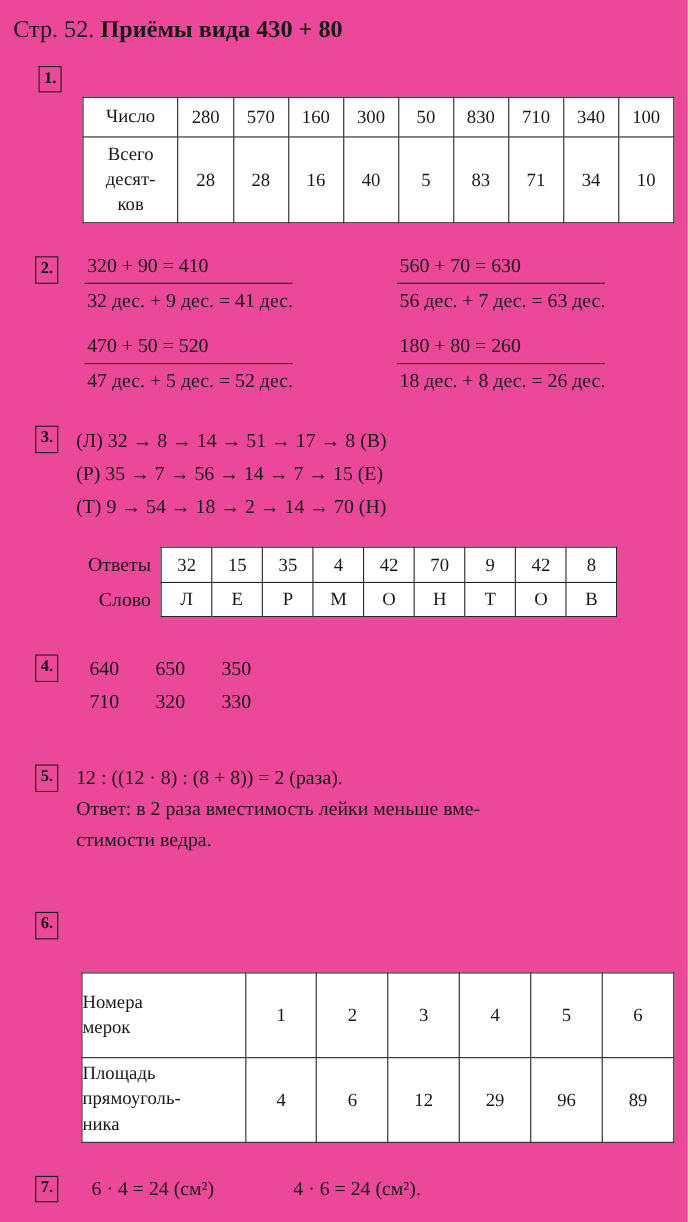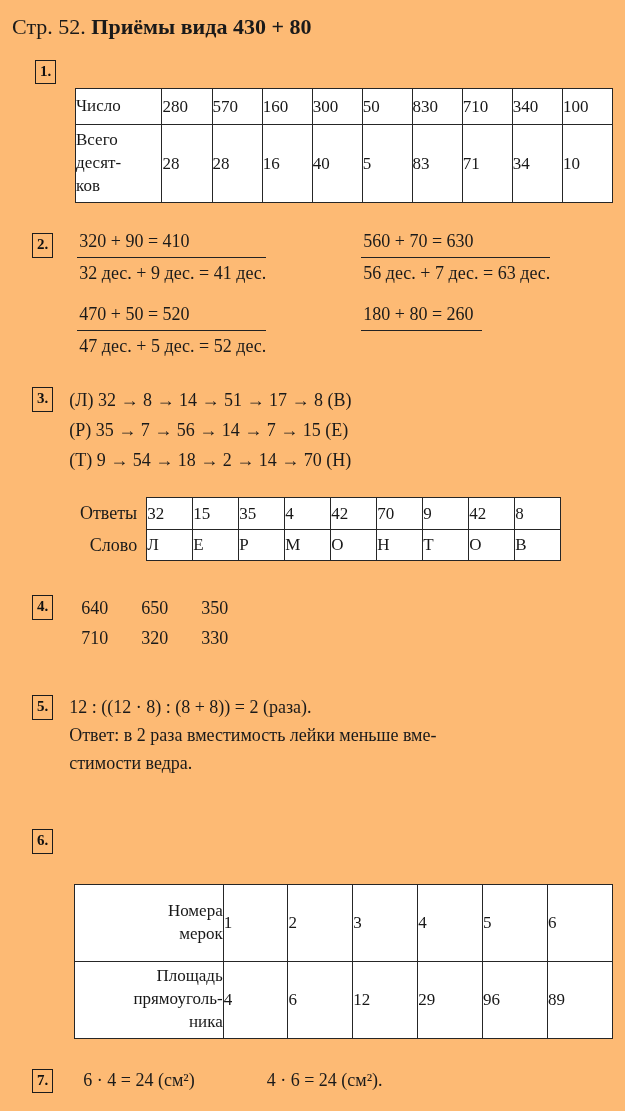--- a/index.html
+++ b/index.html
@@ -1,43 +1,43 @@
 <!DOCTYPE html>
 <html><head>
 <meta charset="utf-8">
 <style>
   * { box-sizing: border-box; }
   html, body { margin: 0; padding: 0; }
   body { background: #e3e3e0; }
 
   .page {
     width: 625px; height: 1111px; margin: 0 auto;
-    background: #fdba74; color: #1a1a1a;
+    background: #ec4899; color: #1a1a1a;
     font-family: "Liberation Serif", "DejaVu Serif", serif;
     position: relative; padding: 10px 12px 0 10px; overflow: hidden;
   }
 
   .page-title { font-size: 22px; font-weight: 400; margin: 4px 0 0 2px; }
   .page-title .bold { font-weight: 700; }
 
   .tasknum {
     display: inline-block; border: 1.6px solid #1c1c1c;
     font-weight: 700; font-size: 15px; line-height: 1.15;
     padding: 2px 4px 3px; background: transparent; color: #111;
     flex: 0 0 auto;
   }
 
   table.grid { border-collapse: collapse; background: #fff; }
   table.grid td {
-    border: 1.3px solid #262626; text-align: left;
+    border: 1.3px solid #262626; text-align: center;
     font-size: 17px; color: #181818; padding: 0;
     vertical-align: middle;
   }
   td.hdr { text-align: left; padding-left: 7px; white-space: pre-line; line-height: 1.35; }
-  td.hdr.center { text-align: right; padding-left: 0; font-family: Liberation Serif, serif; }
+  td.hdr.center { text-align: left; padding-left: 0; font-family: Liberation Serif, serif; }
 
   
   .sec1 { margin: 20px 0 0 25px; }
   .t1-table { margin: 4px 0 0 40px; }
   .t1-table td { width: 51px; height: 36px; }
   .t1-table td:first-child { width: 88px; }
   .t1-table tr:last-child td { height: 78px; }
 
   
   .sec2 { display: flex; align-items: flex-start; margin: 28px 0 0 22px; }
@@ -130,20 +130,21 @@
       <div class="frac">
         <div class="eq">560 + 70 = 630</div>
         <div class="expl">56 дес. + 7 дес. = 63 дес.</div>
       </div>
       <div class="frac">
         <div class="eq">470 + 50 = 520</div>
         <div class="expl">47 дес. + 5 дес. = 52 дес.</div>
       </div>
       <div class="frac">
         <div class="eq">180 + 80 = 260</div>
+        <div class="expl">18 дес. + 8 дес. = 26 дес.</div>
       </div>
     </div>
   </section>
 
   <section class="sec3">
     <div class="tasknum">3.</div>
     <div class="chains">
       <div>(Л) 32 → 8 → 14 → 51 → 17 → 8 (В)</div>
       <div>(Р) 35 → 7 → 56 → 14 → 7 → 15 (Е)</div>
       <div>(Т) 9 → 54 → 18 → 2 → 14 → 70 (Н)</div>

